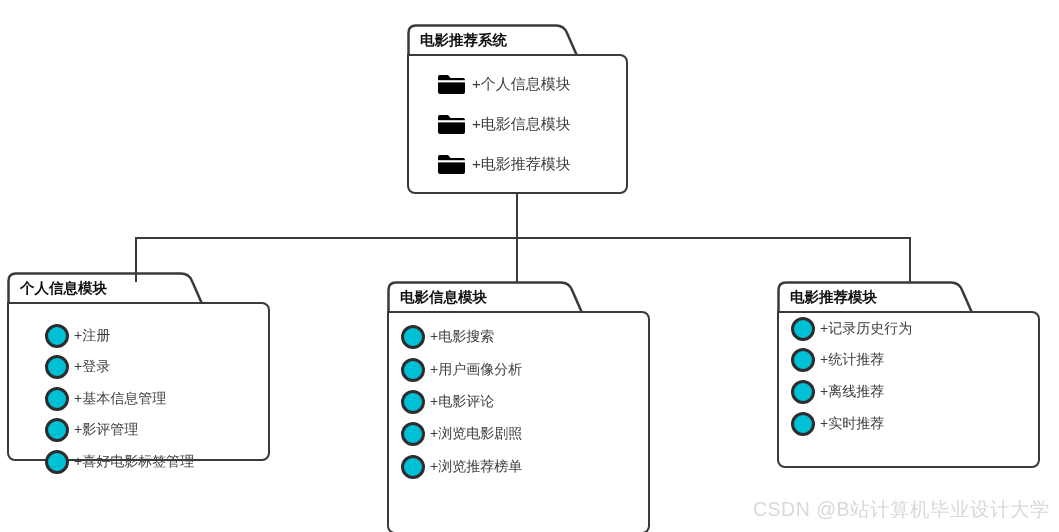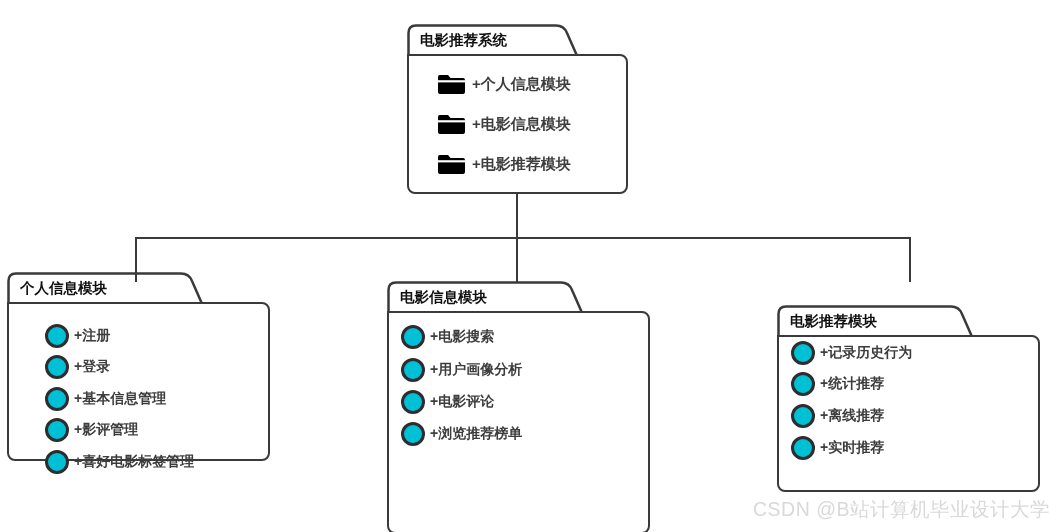--- a/index.html
+++ b/index.html
@@ -18,21 +18,20 @@
     position: absolute; left: 13px; top: 7px;
     font-size: 14.5px; font-weight: bold; color: #111111;
     white-space: nowrap;
   }
   .pkg-body {
     position: absolute; left: 0; top: 30px;
     background: #ffffff;
     border: 2.5px solid var(--line, #3a3a3a);
     border-radius: 0 8px 8px 8px;
     box-sizing: border-box;
-    font-weight: bold;
   }
   .items { position: absolute; left: 0; top: 0; right: 0; }
 
   .item-row {
     display: flex; align-items: center;
     box-sizing: border-box;
   }
   .item-label {
     color: #3d3d3d; white-space: nowrap;
   }
@@ -157,27 +156,31 @@
           <div class="item-row">
             <span class="circle-icon"></span>
             <span class="item-label">+用户画像分析</span>
           </div>
           <div class="item-row">
             <span class="circle-icon"></span>
             <span class="item-label">+电影评论</span>
           </div>
           <div class="item-row">
             <span class="circle-icon"></span>
+            <span class="item-label">+浏览电影剧照</span>
+          </div>
+          <div class="item-row">
+            <span class="circle-icon"></span>
             <span class="item-label">+浏览推荐榜单</span>
           </div>
         </div>
     </div>
   </div>
 
-  <div class="pkg pkg-child" id="pkg-recommend" style="left:777px; top:281px; width:263px; height:187px;margin-top:24px;">
+  <div class="pkg pkg-child" id="pkg-recommend" style="left:777px; top:281px; width:263px; height:187px;">
     <svg class="pkg-tab-svg" width="200" height="34">
       <path d="M 1.5 34 L 1.5 9 Q 1.5 1.5 9 1.5 L 174 1.5 Q 182 1.5 185 9 L 196 34" fill="none" stroke="#3a3a3a" stroke-width="2.5" stroke-linejoin="round"></path>
     </svg>
     <div class="pkg-title">电影推荐模块</div>
     <div class="pkg-body" style="width:263px; height:157px;">
       <div class="items">
           <div class="item-row">
             <span class="circle-icon"></span>
             <span class="item-label">+记录历史行为</span>
           </div>

